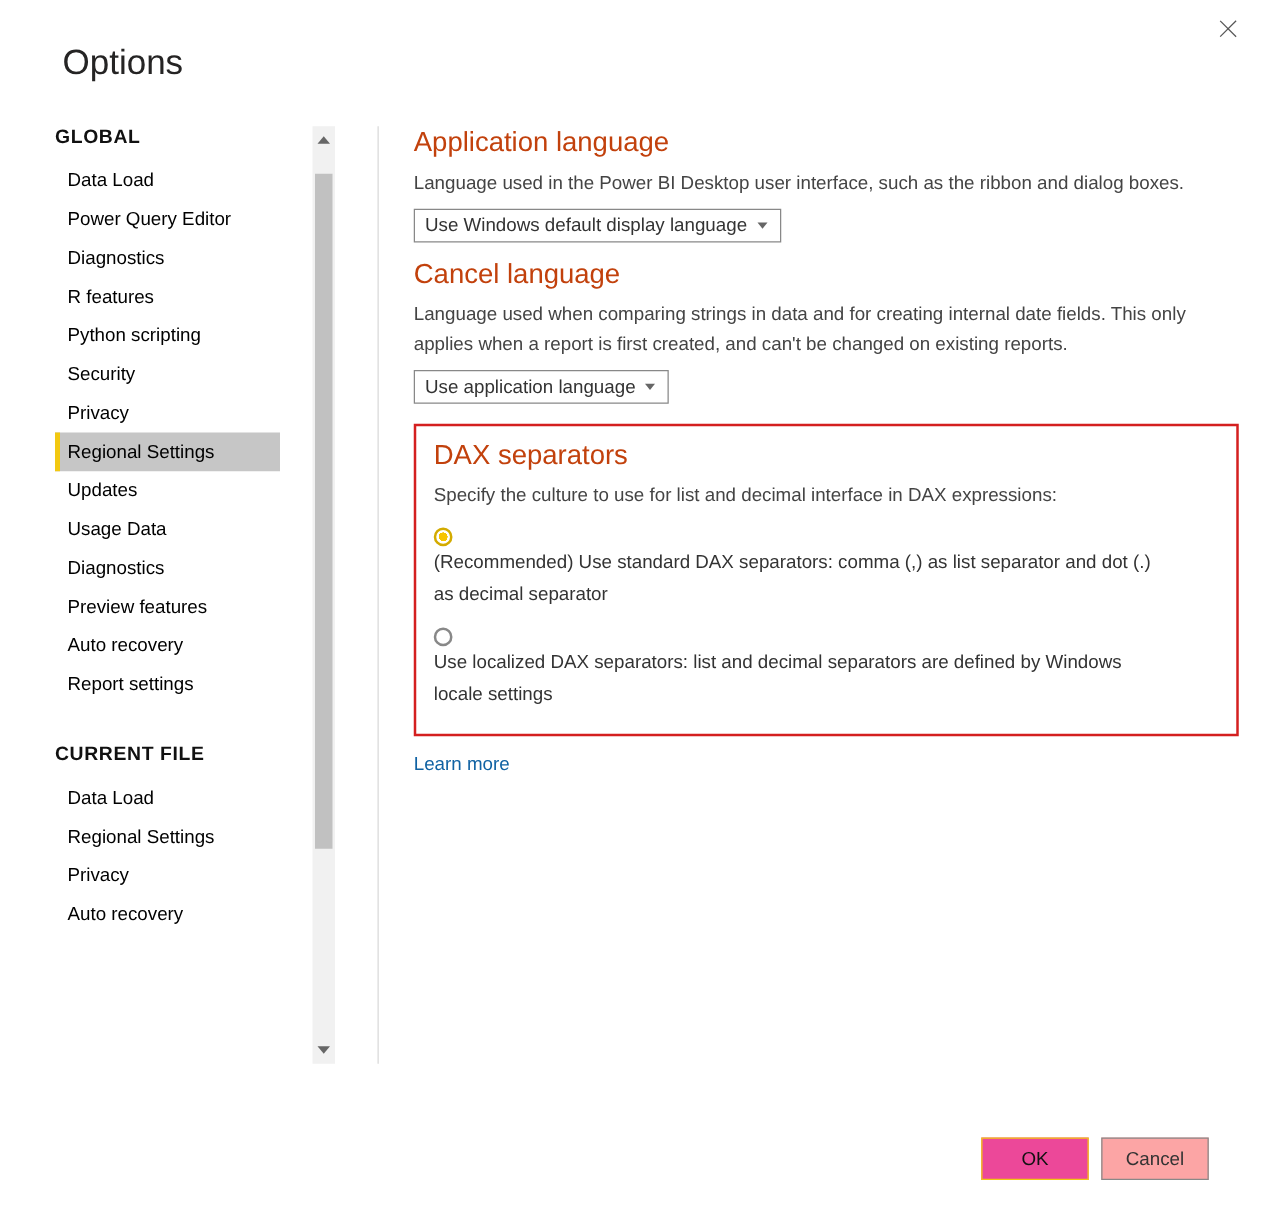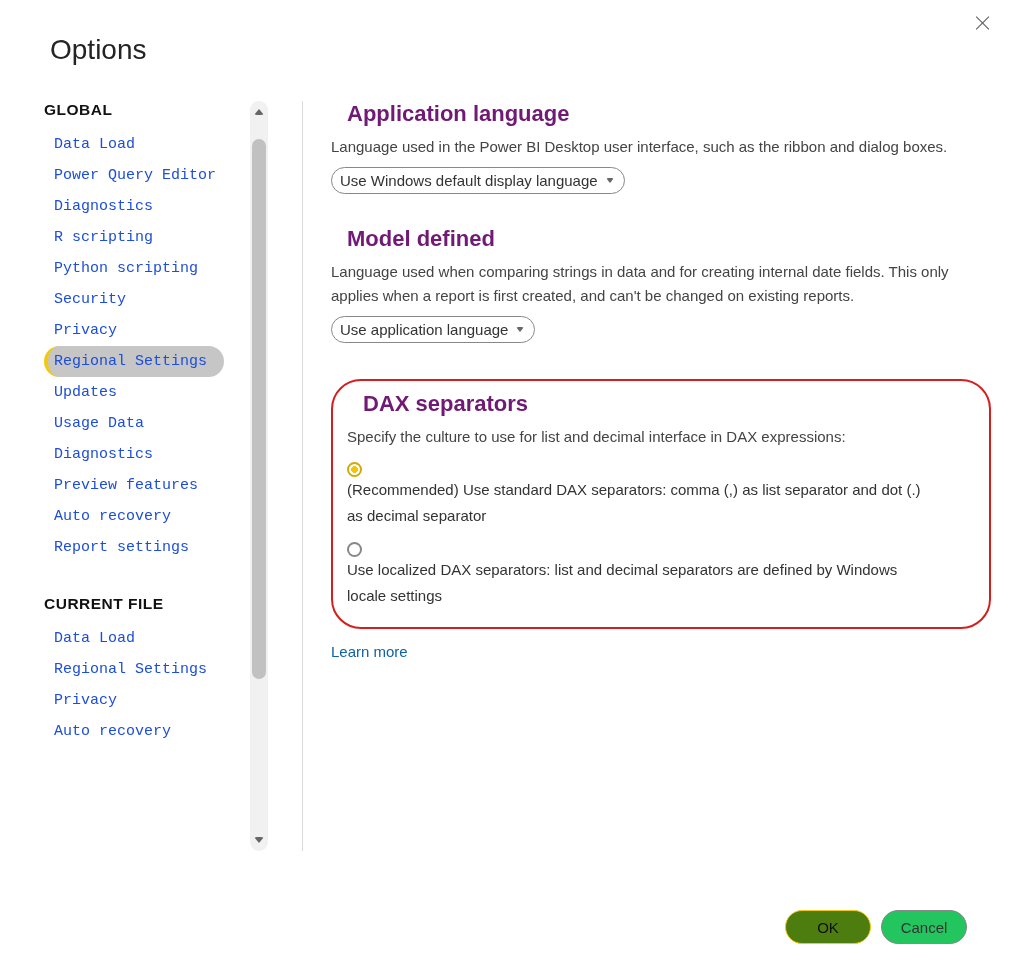--- a/index.html
+++ b/index.html
@@ -1,15 +1,15 @@
 <!DOCTYPE html>
 <html><head>
 <meta charset="utf-8">
 <style>
-  * { box-sizing: border-box; border-radius: 30px; }
+  * { box-sizing: border-box; }
   body {
     margin: 0;
     padding: 0;
     font-family: "Segoe UI", Arial, sans-serif;
     font-size: 14px;
     color: #333;
     background: #fff;
     width: 1011px;
     height: 974px;
     position: relative;
@@ -64,24 +64,23 @@
     font-weight: 700;
     font-size: 15.5px;
     letter-spacing: .5px;
     color: #111;
     margin: 0 0 10px 0;
     text-transform: uppercase;
   }
   .cat-header.second { margin-top: 32px; }
   .nav-item {
     font-size: 15px;
-    color: #1d4ed8;
+    color: #000000;
     padding: 7px 0 7px 10px;
     cursor: pointer;
-    font-family: Liberation Mono, monospace;
   }
   .nav-item.selected {
     background: #c6c6c6;
     border-left: 4px solid #f2c811;
     padding-left: 6px;
   }
 
   
   .scrollbar {
     width: 18px;
@@ -129,39 +128,39 @@
     height:750px;
   }
 
   
   .main {
     margin-left: 28px;
     width: 660px;
   }
   .section-h {
     font-size: 22px;
-    font-weight: 700;
-    color: #701a75;
-    margin: 0 0 8px 16px;
+    font-weight: 400;
+    color: #c2410c;
+    margin: 0 0 8px 0;
   }
   .desc {
     font-size: 15px;
     line-height: 24px;
     color: #444;
     margin-bottom: 8px;
   }
   .select-box {
     display:inline-flex;
     align-items:center;
     border:1px solid #888;
     padding: 4px 10px 4px 8px;
     font-size:15px;
     color:#333;
     cursor:pointer;
-    margin-bottom:32px;
+    margin-bottom:12px;
   }
   .select-caret {
     width:0;height:0;
     border-left:4px solid transparent;
     border-right:4px solid transparent;
     border-top:5px solid #666;
     margin-left:8px;
   }
 
   .dax-box {
@@ -212,25 +211,25 @@
     gap:10px;
   }
   .btn {
     min-width: 86px;
     height: 34px;
     display:flex;
     align-items:center;
     justify-content:center;
     font-size:15px;
     border:1px solid #888;
-    background:#22c55e;
+    background:#fca5a5;
     cursor:pointer;
   }
   .btn.primary {
-    background:#4d7c0f;
+    background:#ec4899;
     border-color:#f2c811;
     color:#111;
   }
 </style>
 </head>
 <body>
 
 <div class="dialog">
 
   <div class="close-x"></div>
@@ -239,21 +238,21 @@
 
   <div class="body">
 
     <div class="sidebar-wrap">
       <div class="sidebar">
         <div class="cat-header">GLOBAL</div>
         <div id="global-list">
             <div class="nav-item">Data Load</div>
             <div class="nav-item">Power Query Editor</div>
             <div class="nav-item">Diagnostics</div>
-            <div class="nav-item">R scripting</div>
+            <div class="nav-item">R features</div>
             <div class="nav-item">Python scripting</div>
             <div class="nav-item">Security</div>
             <div class="nav-item">Privacy</div>
             <div class="nav-item selected">Regional Settings</div>
             <div class="nav-item">Updates</div>
             <div class="nav-item">Usage Data</div>
             <div class="nav-item">Diagnostics</div>
             <div class="nav-item">Preview features</div>
             <div class="nav-item">Auto recovery</div>
             <div class="nav-item">Report settings</div>
@@ -282,21 +281,21 @@
     </div>
 
     <div class="main">
       <div class="section-h">Application language</div>
       <div class="desc">Language used in the Power BI Desktop user interface, such as the ribbon and dialog boxes.</div>
       <div class="select-box">
         <span>Use Windows default display language</span>
         <span class="select-caret"></span>
       </div>
 
-      <div class="section-h">Model defined</div>
+      <div class="section-h">Cancel language</div>
       <div class="desc">Language used when comparing strings in data and for creating internal date fields. This only applies when a report is first created, and can't be changed on existing reports.</div>
       <div class="select-box">
         <span>Use application language</span>
         <span class="select-caret"></span>
       </div>
 
       <div class="dax-box">
         <div class="section-h" style="margin-top:0;">DAX separators</div>
         <div class="desc" style="margin-bottom:4px;">Specify the culture to use for list and decimal interface in DAX expressions:</div>
 

